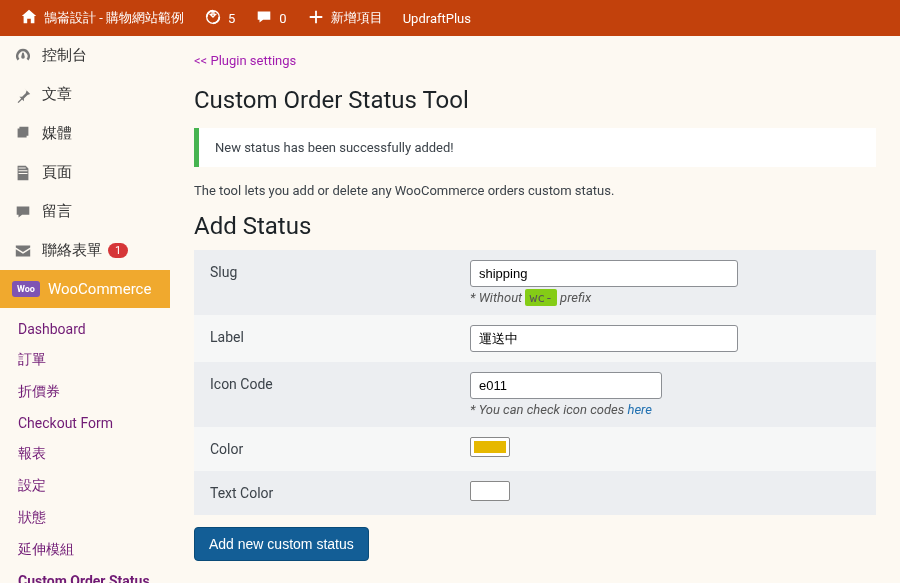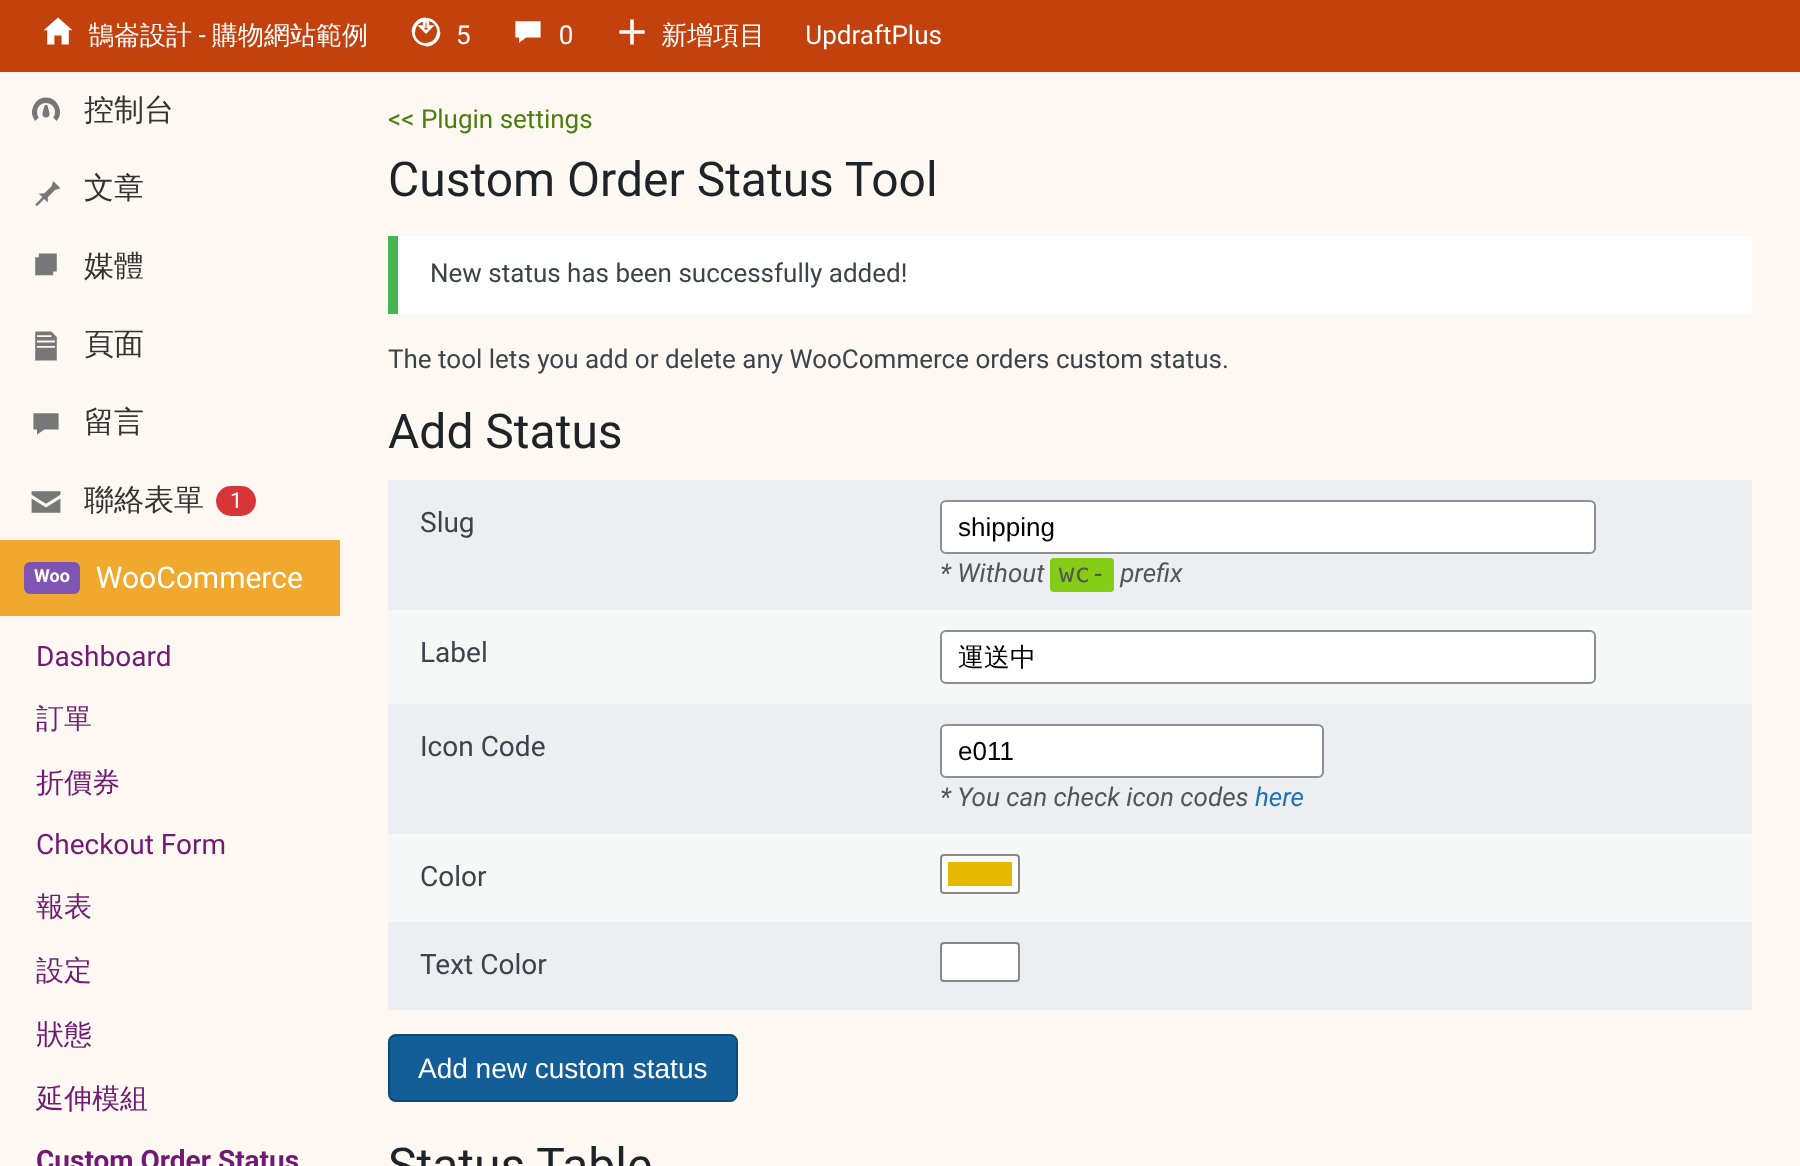--- a/index.html
+++ b/index.html
@@ -19,34 +19,34 @@
     .menu-item.active { background: #f0a92e; color: #fff; position: relative; }
     .menu-item.active::after { content: ""; position: absolute; right: -8px; top: 50%; margin-top: -8px; border: 8px solid transparent; border-left-color: #f0a92e; }
     .badge { background: #d63638; color: #fff; border-radius: 10px; padding: 1px 7px; font-size: 11px; margin-left: 6px; }
     .submenu { padding: 6px 0; }
     .submenu-item { padding: 7px 12px 7px 18px; font-size: 14px; cursor: pointer; color: #701a75; }
     .submenu-item.current { font-weight: 700; }
     .woo-badge { background: #7f54b3; color: #fff; font-size: 9px; padding: 3px 5px; border-radius: 3px; margin-right: 8px; font-weight: bold; }
     
     
     .main { flex: 1; padding: 16px 24px; overflow: auto; }
-    .back-link { color: #4d7c0f; margin-bottom: 8px; display: inline-block; font-size: 13px; cursor: pointer; }
+    .back-link { color: #a21caf; margin-bottom: 18px; display: inline-block; font-size: 13px; cursor: pointer; }
     h1 { font-size: 24px; font-weight: 400; margin-bottom: 14px; color: #1d2327; }
     .notice { border-left: 5px solid #46b450; background: #fff; padding: 12px 16px; margin-bottom: 16px; font-size: 13px; }
     .intro { margin-bottom: 14px; font-size: 13px; }
     h2 { font-size: 24px; font-weight: 400; margin: 6px 0 10px; color: #1d2327; }
     
     .form-table { width: 100%; border-collapse: collapse; }
     .form-table tr { background: #f0f0f0; }
     .form-table tr:nth-child(even) { background: #f8f8f8; }
     .form-table tr:nth-child(1), .form-table tr:nth-child(3), .form-table tr:nth-child(5) { background: #eceef1; }
     .form-table tr:nth-child(2), .form-table tr:nth-child(4) { background: #f6f7f7; }
     .form-table th { text-align: left; font-weight: 400; padding: 14px 16px; width: 260px; vertical-align: top; font-size: 14px; }
     .form-table td { padding: 10px 16px; vertical-align: top; }
-    .form-table input[type="text"] { width: 328px; padding: 5px 8px; border: 1px solid #8c8f94; border-radius: 3px; background: #fff; font-size: 13px; }
+    .form-table input[type="text"] { width: 268px; padding: 5px 8px; border: 1px solid #8c8f94; border-radius: 3px; background: #fff; font-size: 13px; }
     .form-table input.small { width: 192px; }
     .hint { font-size: 13px; font-style: italic; color: #555; margin-top: 3px; }
     .hint code { background: #84cc16; padding: 1px 4px; border-radius: 2px; font-style: normal; text-align: center; }
     .hint a { color: #2271b1; text-decoration: none; }
     .color-box { display: inline-block; border: 1px solid #888; padding: 3px; background: #fff; border-radius: 2px; cursor: pointer; }
     .color-swatch { display: block; width: 32px; height: 12px; }
     
     .submit-wrap { margin-top: 12px; }
     .btn-primary { background: #135e96; color: #fff; border: 1px solid #0a4b78; padding: 8px 14px; border-radius: 4px; cursor: pointer; font-size: 14px; }
     

